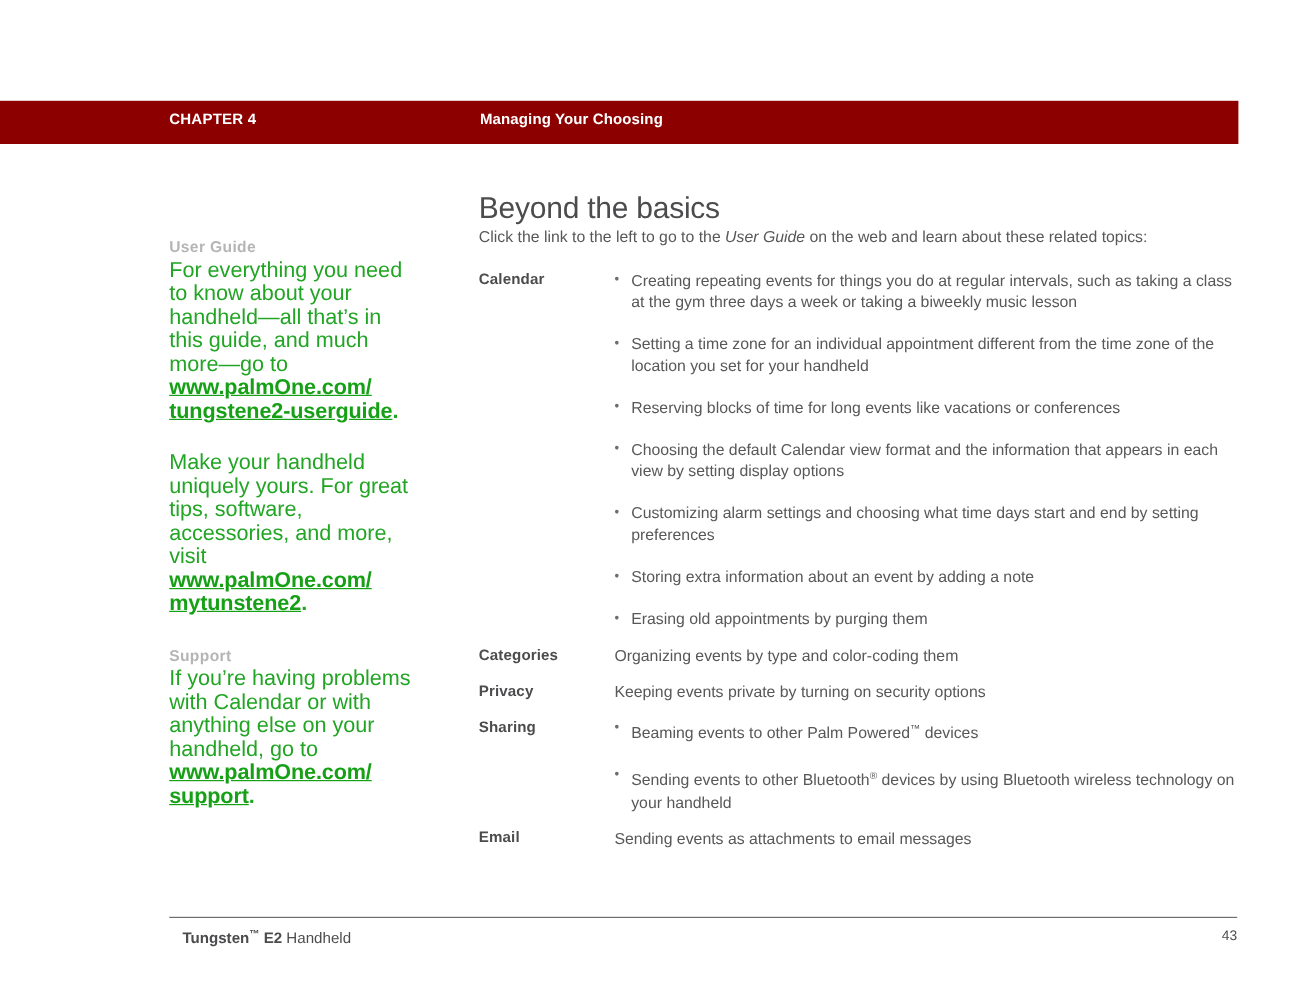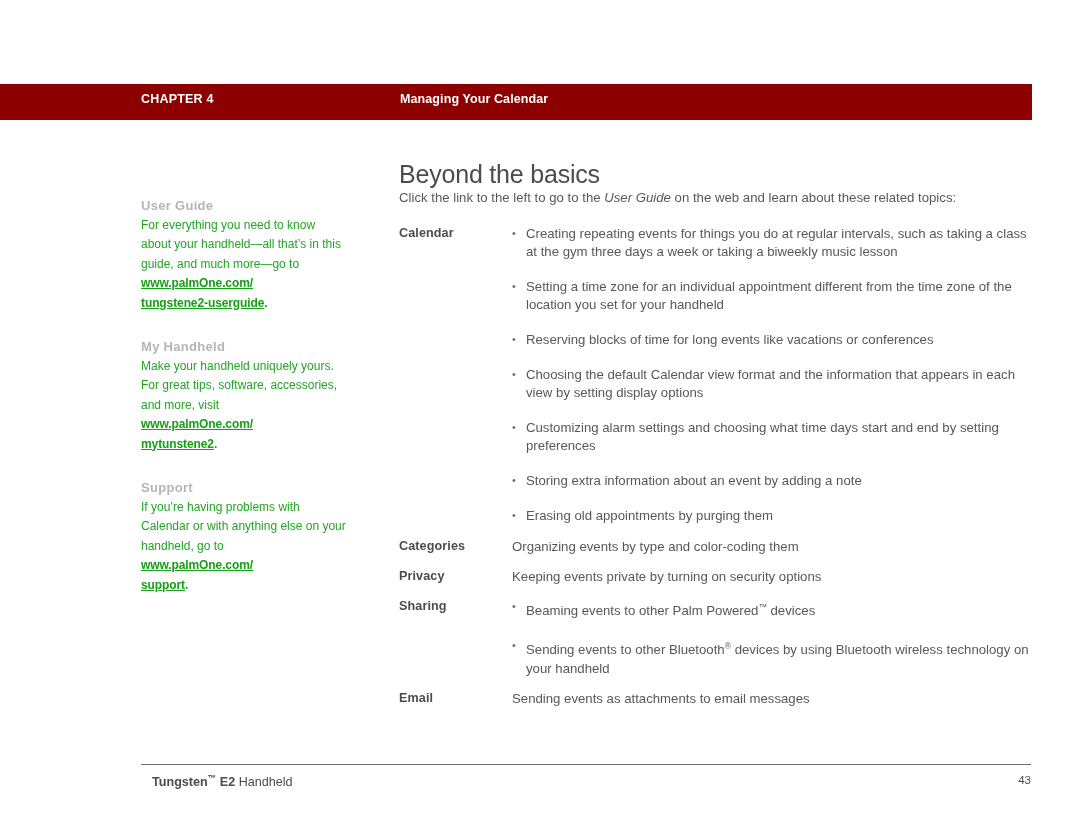--- a/index.html
+++ b/index.html
@@ -55,21 +55,21 @@
   .side-block.b3 { margin-top: 8px; }
   .side-heading {
     color: #b5b5b5;
     font-size: 13px;
     font-weight: bold;
     line-height: 19.5px;
     letter-spacing: 0.3px;
   }
   .side-body {
     color: #22a524;
-    font-size: 12px;
+    font-size: 18px;
     line-height: 19.5px;
   }
   .side-link {
     color: #15a015;
     font-weight: bold;
     display: inline;
     letter-spacing: -0.1px;
   }
   .side-link-tail {
     color: #22a524;
@@ -170,37 +170,36 @@
     top: 1px;
     font-size: 11.5px;
     color: #4c4c4e;
   }
 </style>
 </head>
 <body>
 
 <div class="chapter-bar">
   <span class="chapter-label">CHAPTER 4</span>
-  <span class="chapter-title">Managing Your Calendar</span>
+  <span class="chapter-title">Managing Your Choosing</span>
 </div>
 
 <div class="sidebar">
 
   <div class="side-block b1">
     <div class="side-heading">User Guide</div>
     <div class="side-body">
       <span>For everything you need to know about your handheld—all that’s in this guide, and much more—go to</span>
       <br>
       <a class="side-link" href="#">www.palmOne.com/</a><br>
       <a class="side-link" href="#">tungstene2-userguide</a><span class="side-link-tail">.</span>
     </div>
   </div>
 
   <div class="side-block b2">
-    <div class="side-heading">My Handheld</div>
     <div class="side-body">
       <span>Make your handheld uniquely yours. For great tips, software, accessories, and more, visit</span>
       <br>
       <a class="side-link" href="#">www.palmOne.com/</a><br>
       <a class="side-link" href="#">mytunstene2</a><span class="side-link-tail">.</span>
     </div>
   </div>
 
   <div class="side-block b3">
     <div class="side-heading">Support</div>

